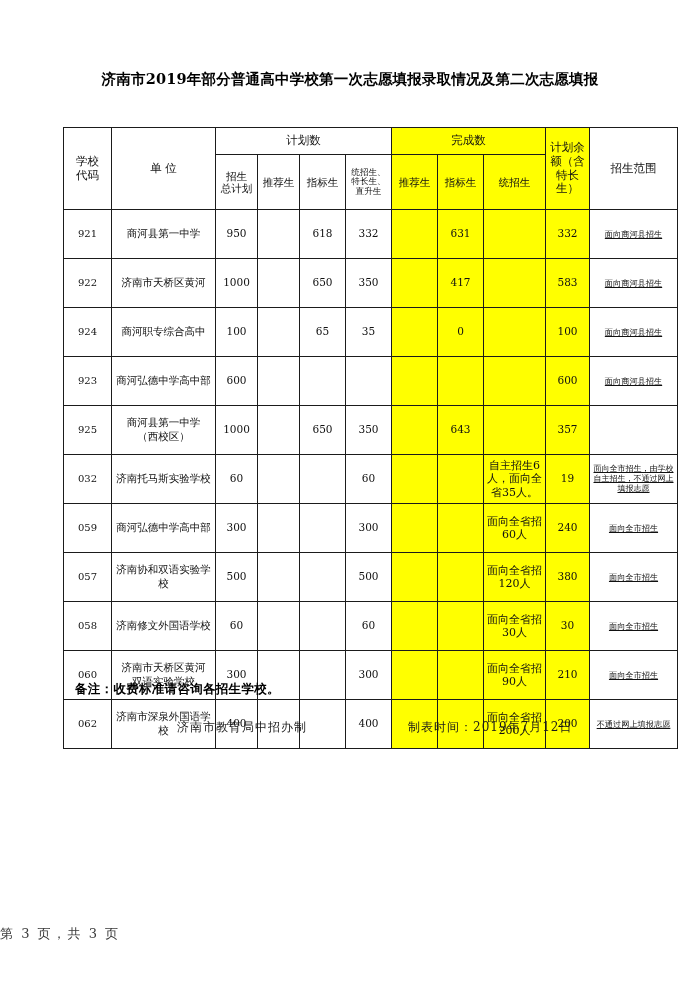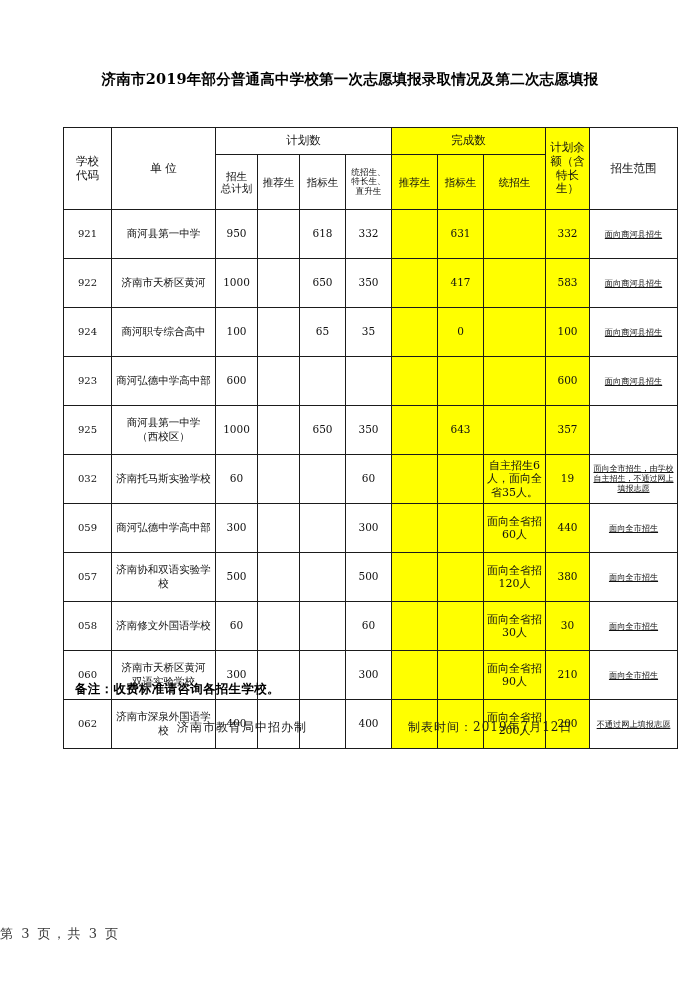--- a/index.html
+++ b/index.html
@@ -320,21 +320,21 @@
           <tr>
             <td class="code">059</td>
             <td class="unit">商河弘德中学高中部</td>
             <td class="num">300</td>
             <td class="num"></td>
             <td class="num"></td>
             <td class="num">300</td>
             <td class="num hl"></td>
             <td class="num hl"></td>
             <td class="note hl">面向全省招60人</td>
-            <td class="num hl">440</td>
+            <td class="num hl">240</td>
             <td class="scope">面向全市招生</td>
           </tr>
           <tr>
             <td class="code">057</td>
             <td class="unit">济南协和双语实验学校</td>
             <td class="num">500</td>
             <td class="num"></td>
             <td class="num"></td>
             <td class="num">500</td>
             <td class="num hl"></td>

